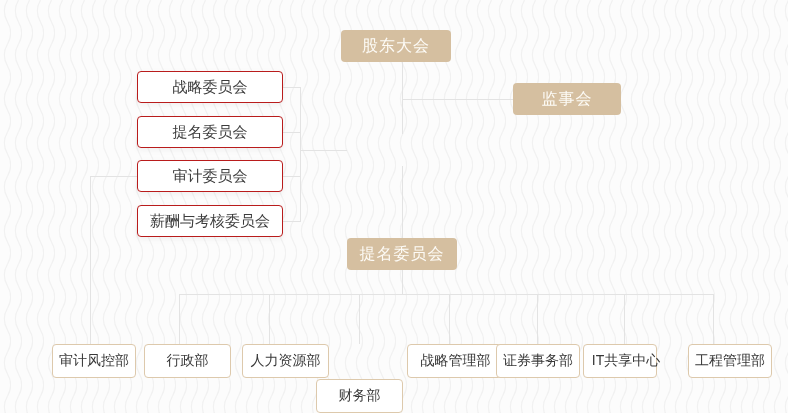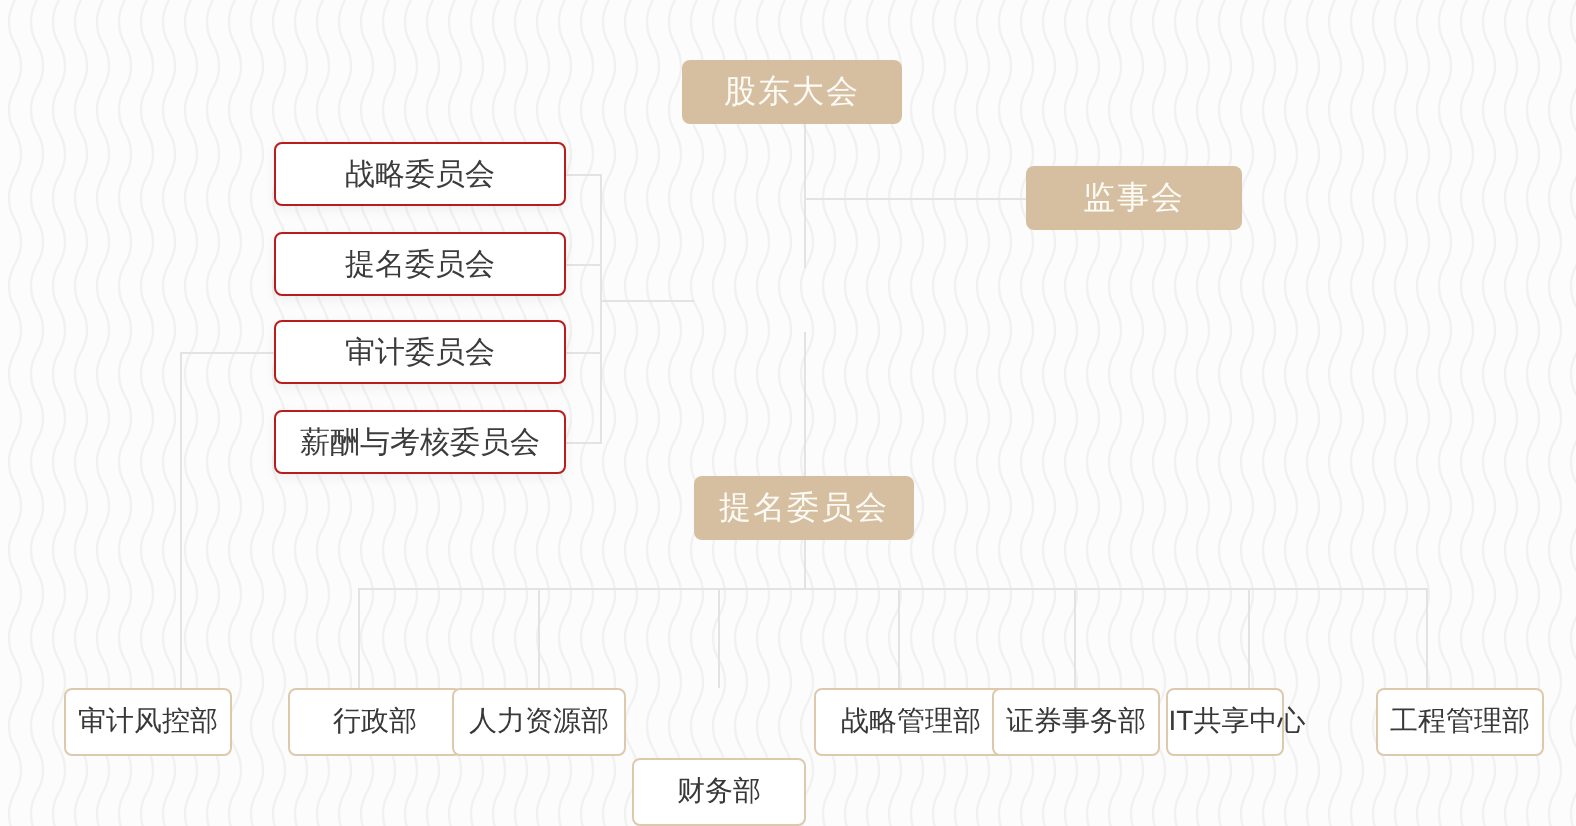--- a/index.html
+++ b/index.html
@@ -50,27 +50,27 @@
     font-size:15px;
   }
   .com-1{top:71px;} .com-2{top:116px;} .com-3{top:160px;} .com-4{top:205px;}
   .dept{
     top:344px;height:34px;
     background:#fff;
     border:1px solid var(--dept-border);
     color:#383838;
     font-size:14px;
   }
-  .dept-1{left:32px;width:84px;}
+  .dept-1{left:52px;width:84px;}
   .dept-2{left:144px;width:87px;}
-  .dept-3{left:226px;width:87px;}
+  .dept-3{left:242px;width:87px;}
   .dept-4{left:316px;width:87px;margin-top:35px;}
   .dept-5{left:407px;width:97px;}
   .dept-6{left:496px;width:84px;}
-  .dept-7{left:583px;width:59px;padding-left:12px;}
+  .dept-7{left:583px;width:74px;padding-left:12px;}
   .dept-8{left:672px;width:84px;margin-left:16px;}
   
   .p-shareholders{left:341px;top:30px;width:110px;}
   .p-supervisors{left:513px;top:83px;width:108px;}
   .p-board{left:347px;top:134px;width:110px;}
   .p-management{left:347px;top:238px;width:110px;}
 </style>
 </head>
 <body>
 

